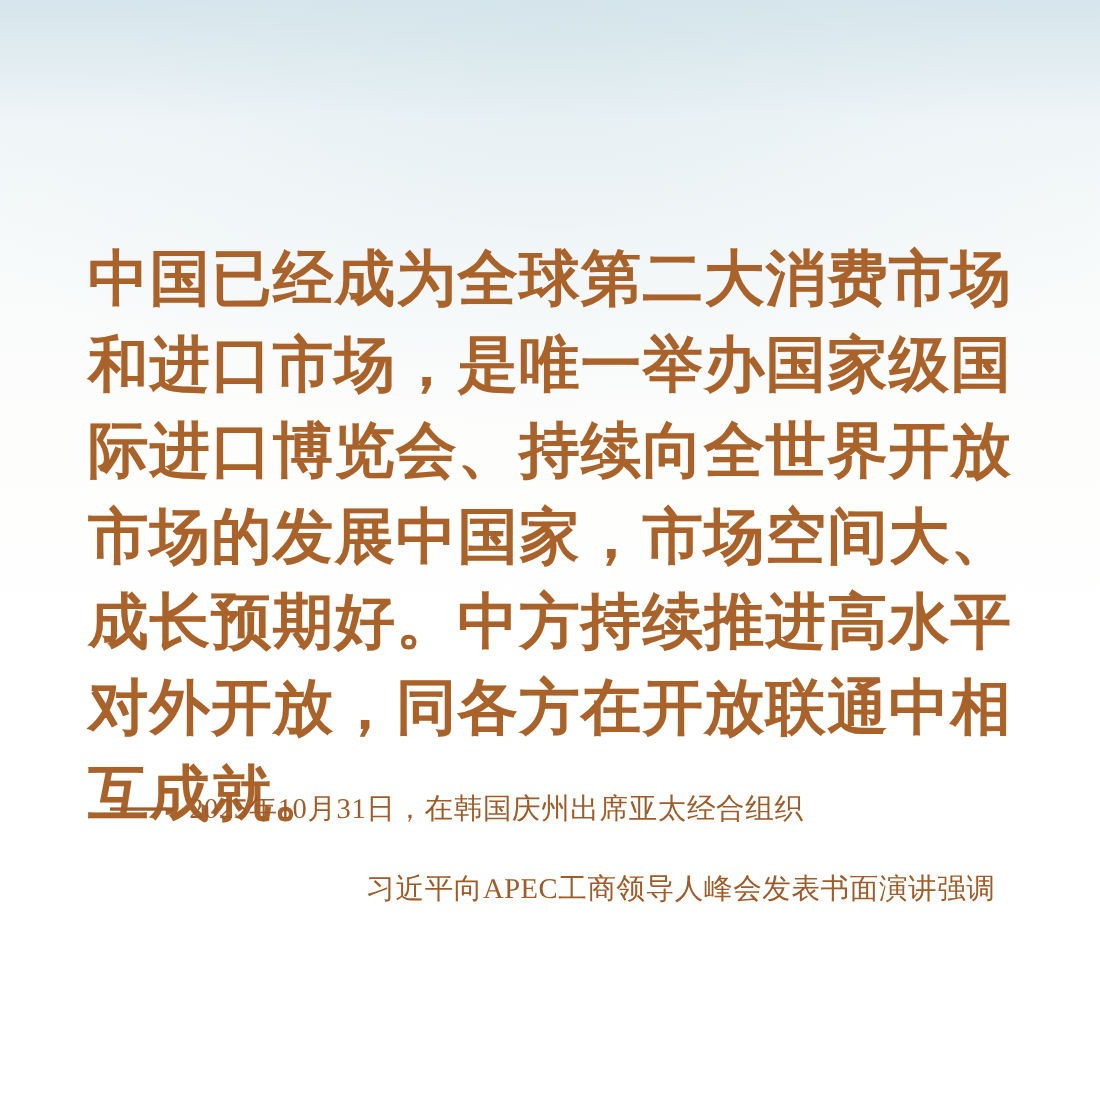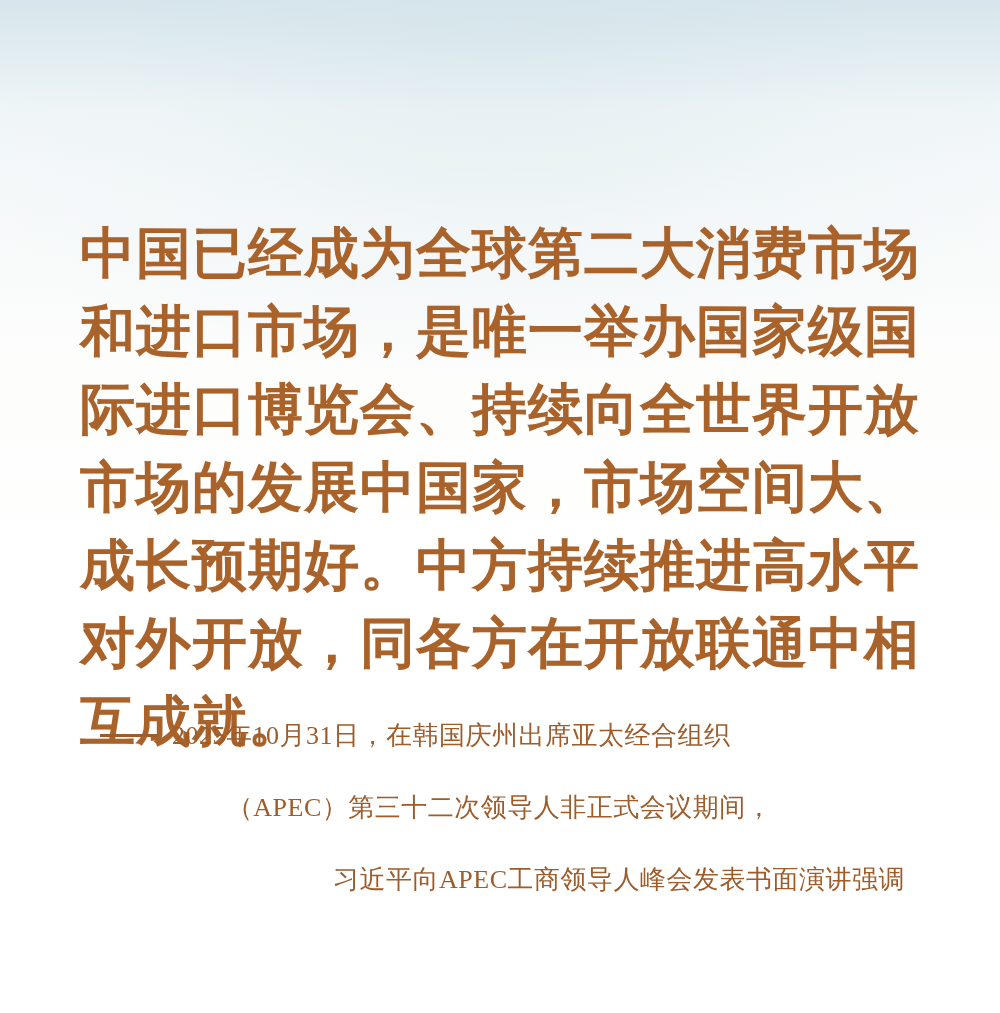--- a/index.html
+++ b/index.html
@@ -97,17 +97,16 @@
 <div class="poster">
 
   <div class="quote-block">
     <p class="quote-text">中国已经成为全球第二大消费市场和进口市场，是唯一举办国家级国际进口博览会、持续向全世界开放市场的发展中国家，市场空间大、成长预期好。中方持续推进高水平对外开放，同各方在开放联通中相互成就。</p>
   </div>
 
   <div class="attribution">
     <span class="attr-line line1">
       <span class="dash"></span><span>2025年10月31日，在韩国庆州出席亚太经合组织</span>
     </span>
-    <span class="attr-line line2">（APEC）第三十二次领导人非正式会议期间，</span>
     <span class="attr-line line3">习近平向APEC工商领导人峰会发表书面演讲强调</span>
   </div>
 
 </div>
 
 </body></html>

